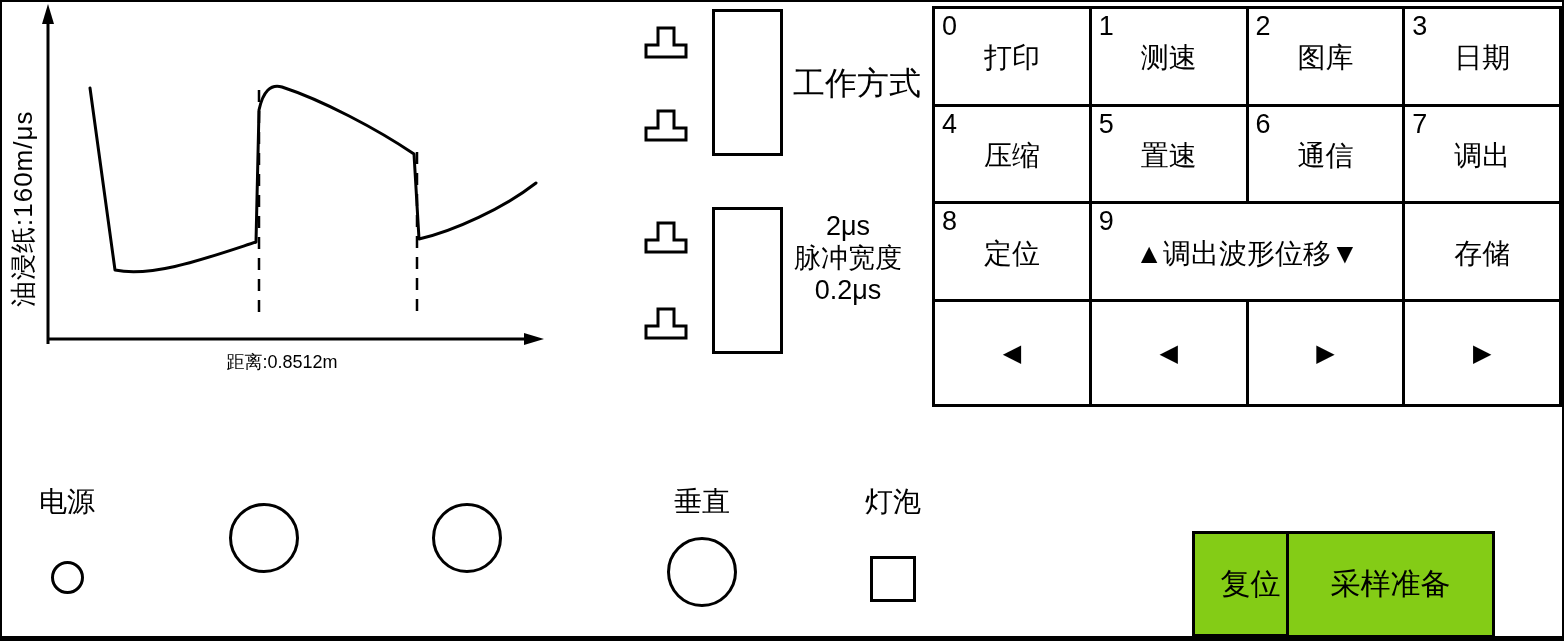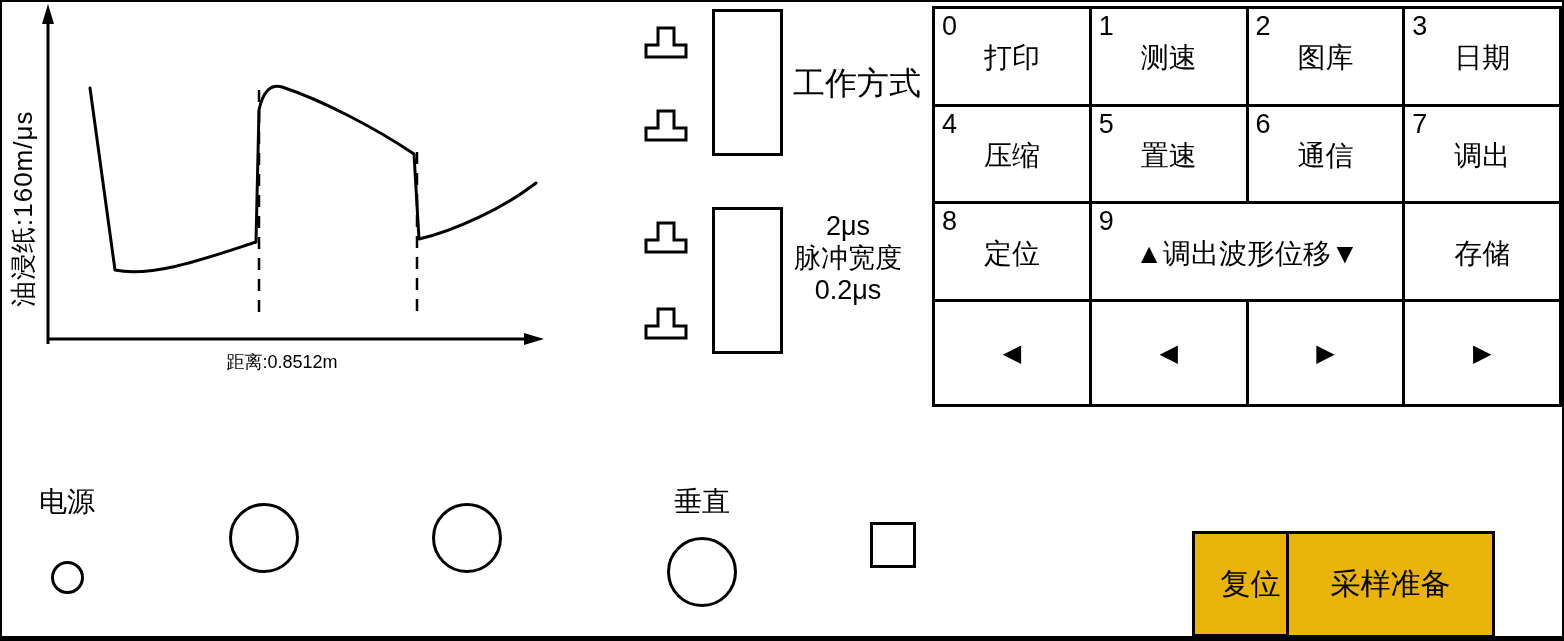--- a/index.html
+++ b/index.html
@@ -33,21 +33,21 @@
   .key.arrow .klabel{font-size:24px;padding-top:0}
 
   
   .control{position:absolute;top:483px;width:130px;text-align:center}
   .clabel{font-size:28px;line-height:34px}
   .knob{margin:0 auto;border:3px solid #000;border-radius:50%;background:#fff}
   .knob.small{width:33px;height:33px;margin-top:42px}
   .knob.large{width:70px;height:70px;margin-top:18px}
   .lamp{margin:37px auto 0;width:46px;height:46px;border:3px solid #000;background:#fff}
 
-  .push-btn{position:absolute;border:3px solid #000;background:#eab308;
+  .push-btn{position:absolute;border:3px solid #000;background:#84cc16;
             display:flex;align-items:center;justify-content:center;font-size:30px;cursor:pointer}
   #reset-btn{left:1190px;top:529px;width:117px;height:106px}
   #sample-btn{left:1284px;top:529px;width:209px;height:107px}
 </style>
 </head>
 <body>
 
 <div class="panel">
 
   <div class="chart">
@@ -156,20 +156,21 @@
     <div class="knob large"></div>
   </div>
   <div class="control" style="left:400px">
     <div class="knob large"></div>
   </div>
   <div class="control" style="left:635px">
     <div class="clabel">垂直</div>
     <div class="knob large"></div>
   </div>
   <div class="control" style="left:826px">
+    <div class="clabel">灯泡</div>
     <div class="lamp"></div>
   </div>
 
   <div class="push-btn" id="reset-btn">
     <span>复位</span>
   </div>
   <div class="push-btn" id="sample-btn">
     <span>采样准备</span>
   </div>
 

